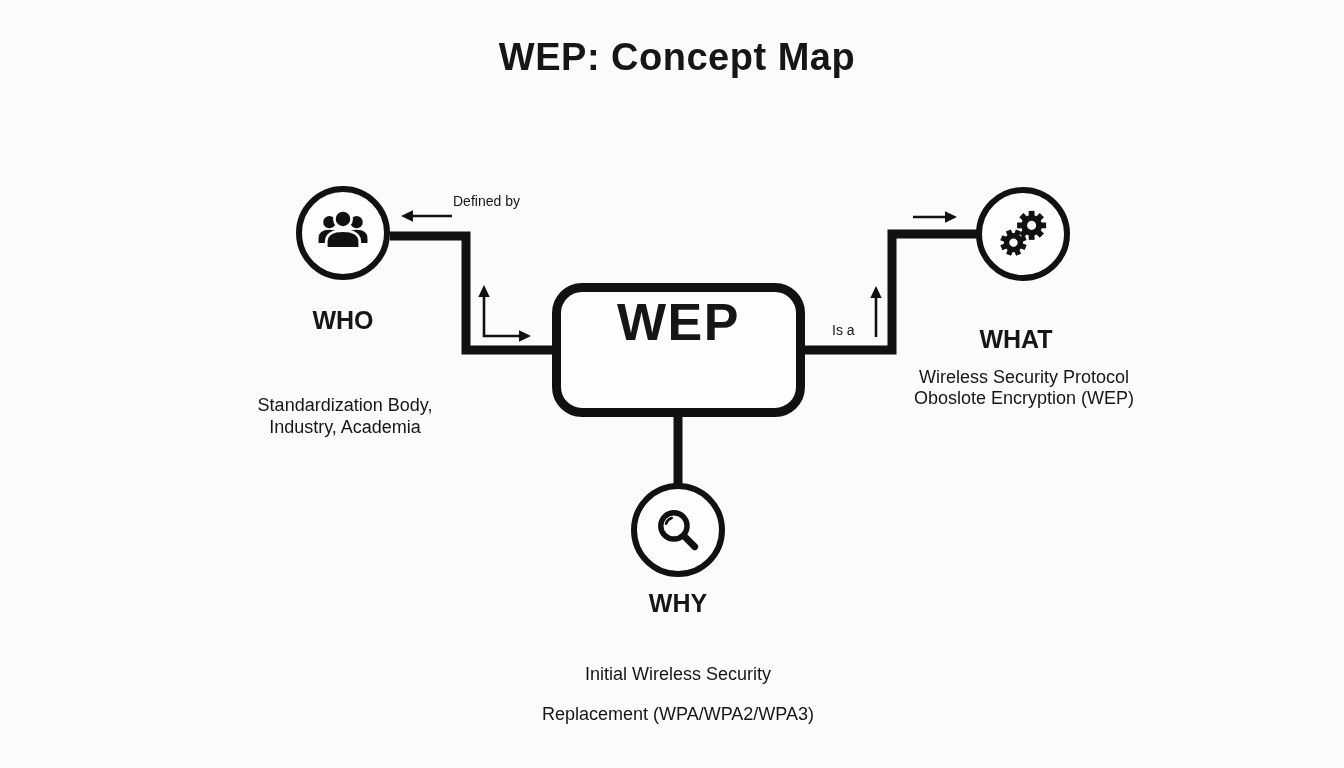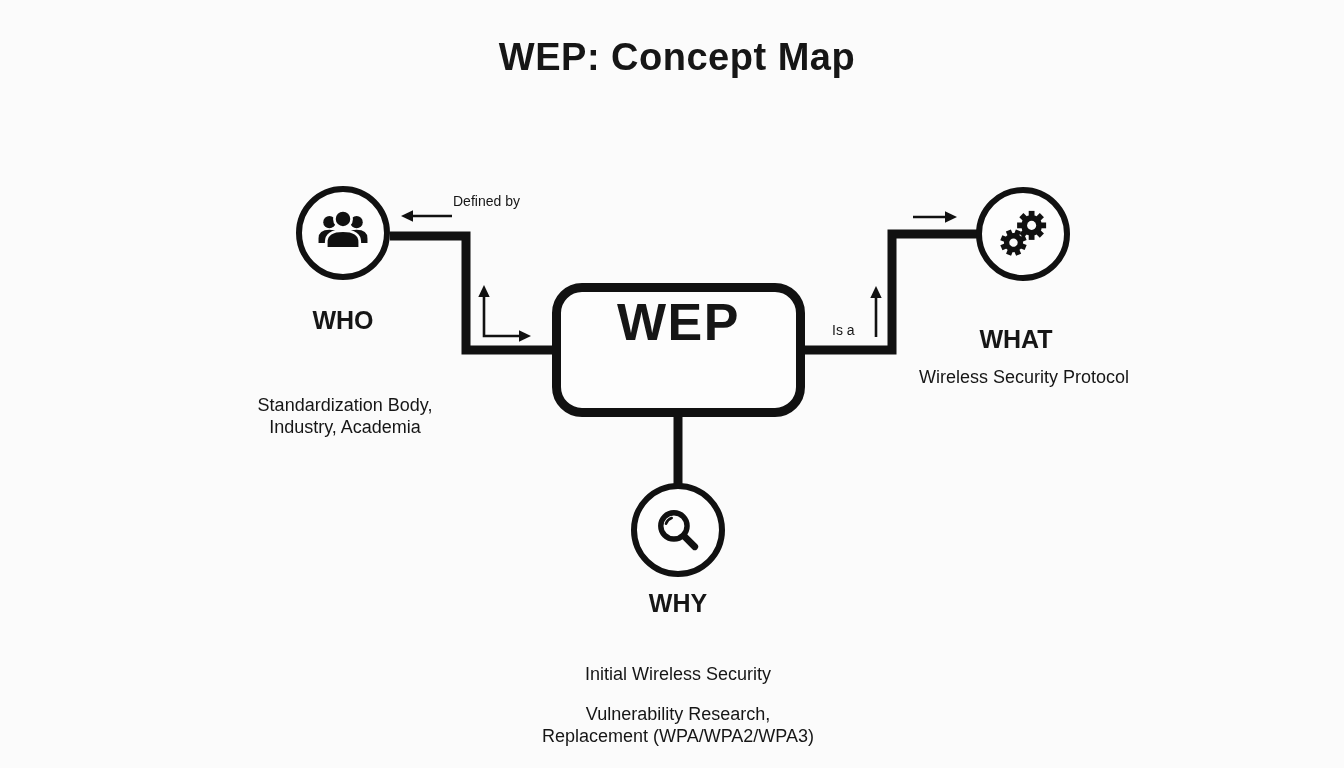--- a/index.html
+++ b/index.html
@@ -187,35 +187,35 @@
           <rect x="-3" y="-14.5" width="6" height="8.5" transform="rotate(315)"></rect>
           <circle r="10.5"></circle>
         </g>
         <circle r="4.6" fill="#fdfdfd"></circle>
       </g>
     </svg>
   </div>
   <div class="node-label what">WHAT</div>
   <div class="node-desc what">
     <div>Wireless Security Protocol</div>
+    <div>Oboslote Encryption (WEP)</div>
   </div>
 
   <div class="node-circle why">
     <svg width="58" height="58" viewBox="0 0 64 64" xmlns="http://www.w3.org/2000/svg" aria-hidden="true">
       <circle cx="27.5" cy="27.5" r="14.5" fill="none" stroke="#111" stroke-width="6"></circle>
       <path d="M38.5 38.5 L50.5 50.5" stroke="#111" stroke-width="7.5" stroke-linecap="round"></path>
       <path d="M18.8 25 A 9.8 9.8 0 0 1 25 18.8" fill="none" stroke="#111" stroke-width="3" stroke-linecap="round"></path>
     </svg>
   </div>
   <div class="node-label why">WHY</div>
   <div class="node-desc why-primary">
     <div>Initial Wireless Security</div>
   </div>
   <div class="node-desc why-secondary">
-    <div>Vulnerability Research,</div>
     <div>Replacement (WPA/WPA2/WPA3)</div>
   </div>
 
   <div class="wep-box">
     <span class="wep-text">WEP</span>
   </div>
 
 </div>
 
 </body></html>

